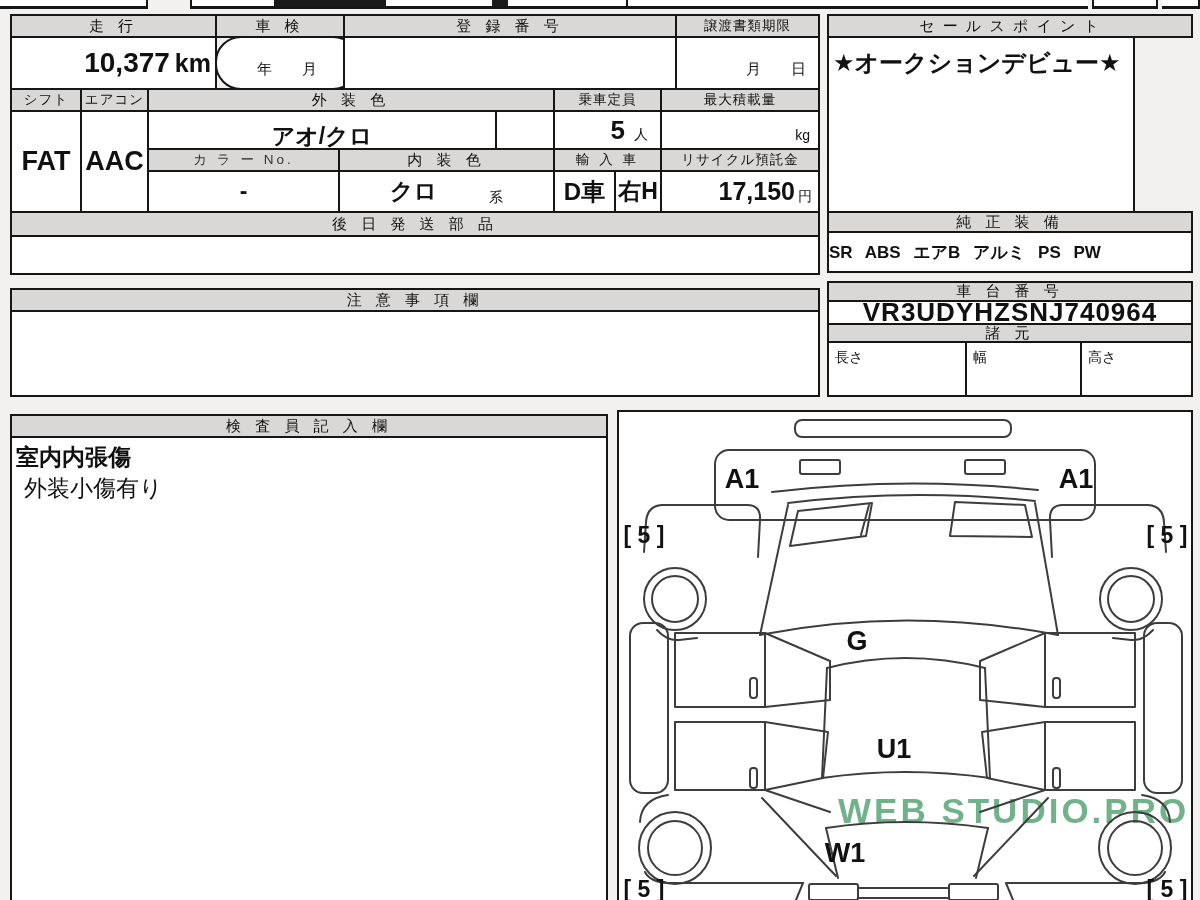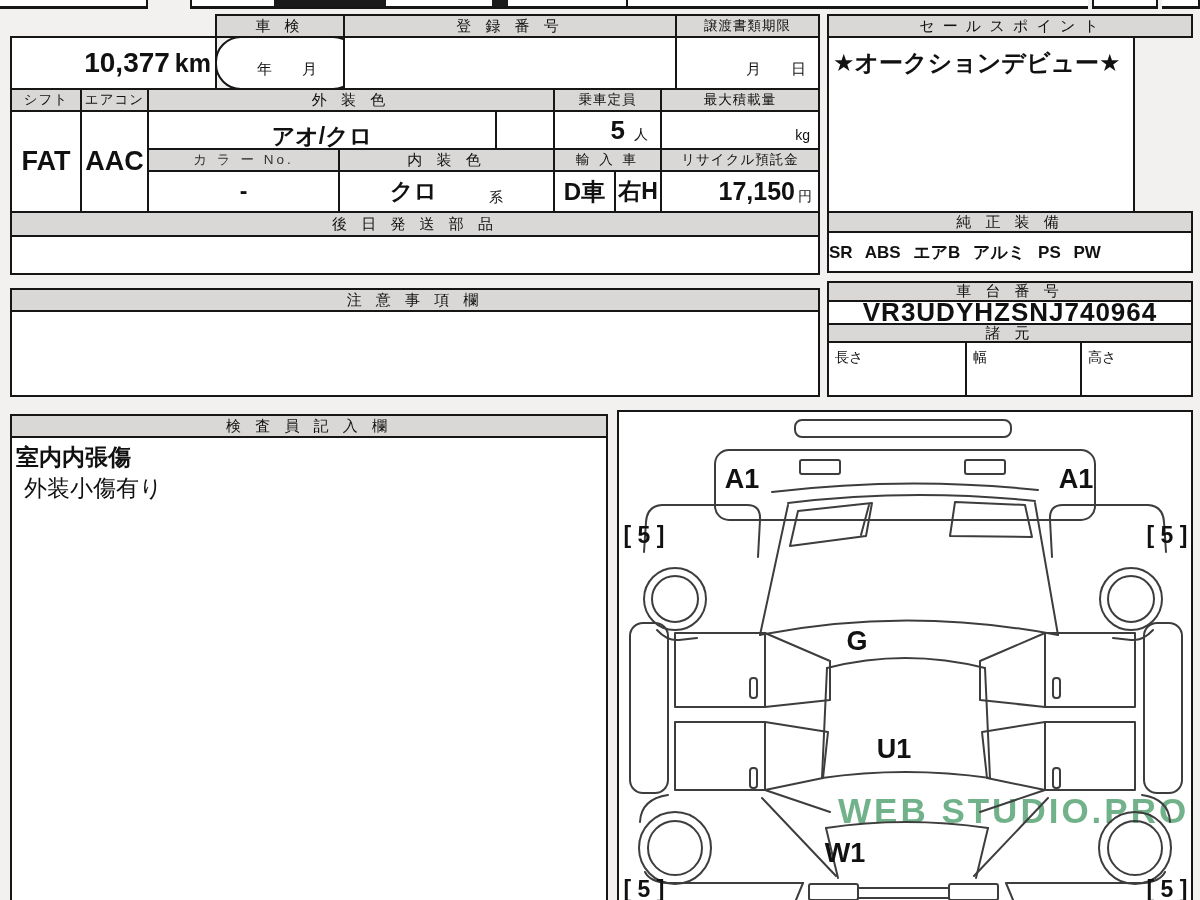--- a/index.html
+++ b/index.html
@@ -26,20 +26,21 @@
   <div class="cut" style="left:0;width:148px;border-right:2px solid #161616;"></div>
   <div class="cut" style="left:190px;width:438px;border-left:2px solid #161616;border-right:2px solid #161616;">
     <div class="smudge" style="left:82px;width:112px;"></div>
     <div class="smudge" style="left:300px;width:16px;"></div>
   </div>
   <div class="cut" style="left:628px;width:200px;border-right:2px solid #161616;"></div>
   <div class="cut" style="left:826px;width:262px;"></div>
   <div class="cut" style="left:1092px;width:66px;border-left:2px solid #161616;border-right:2px solid #161616;"></div>
   <div class="cut" style="left:1162px;width:38px;border-right:2px solid #161616;"></div>
 
+  <div class="cell hdr" style="left:10px;top:14px;width:207px;height:24px;">走 行</div>
   <div class="cell hdr" style="left:215px;top:14px;width:130px;height:24px;">車 検</div>
   <div class="cell hdr" style="left:343px;top:14px;width:334px;height:24px;">登 録 番 号</div>
   <div class="cell hdr sm" style="left:675px;top:14px;width:145px;height:24px;">譲渡書類期限</div>
 
   <div class="cell val" style="left:10px;top:36px;width:207px;height:54px;justify-content:flex-end;padding-right:4px;font-size:28px;">
     <span>10,377</span><span class="unit" style="font-size:25px;margin-left:5px;">km</span>
   </div>
   <div class="cell" style="left:215px;top:36px;width:144px;height:54px;display:flex;align-items:flex-end;justify-content:center;padding-bottom:9px;font-size:15px;white-space:pre;border-radius:26px;">年　　月</div>
   <div class="cell" style="left:343px;top:36px;width:334px;height:54px;"></div>
   <div class="cell" style="left:675px;top:36px;width:145px;height:54px;display:flex;align-items:flex-end;justify-content:flex-end;padding:0 12px 9px 0;font-size:15px;white-space:pre;box-sizing:border-box;">月　　日</div>

